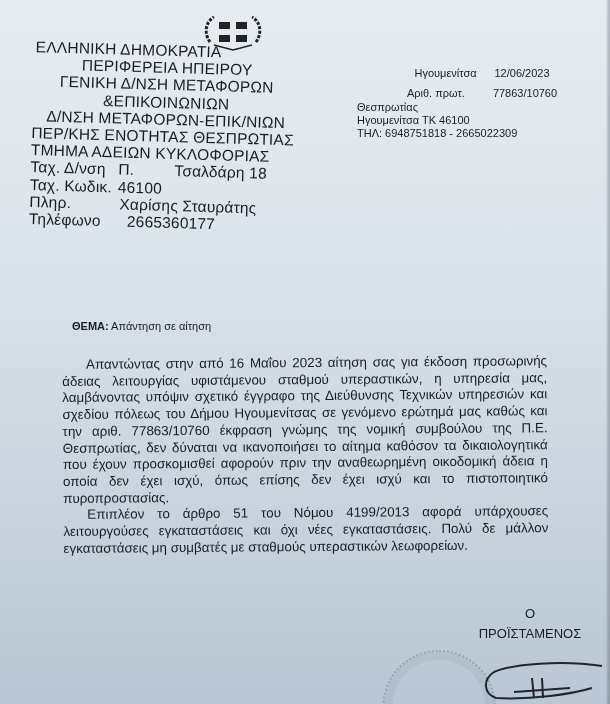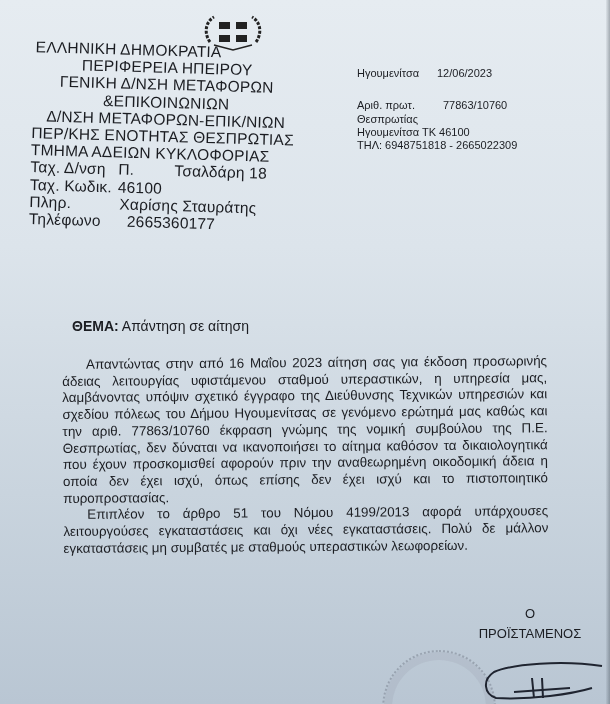--- a/index.html
+++ b/index.html
@@ -21,24 +21,24 @@
   }
   .header-left .c { text-align:center; display:block; width:276px; }
   .header-left .l { display:block; }
   .hdr-row { display:flex; }
   .hdr-row .k { width:78px; }
   .hdr-row .v1 { width:76px; }
   .header-right {
     position:absolute; left:357px; top:66px; width:250px;
     font-size:11px; line-height:15.5px;
   }
-  .hr-row { display:flex; }
+  .hr-row { display:flex;justify-content:center; }
   .hr-row .k { width:80px; }
   .hr-indent { display:block; width:236px; }
-  .subject { position:absolute; left:72px; top:319px; font-size:14px; line-height:15px; }
+  .subject { position:absolute; left:72px; top:319px; font-size:11px; line-height:15px; }
   .subject b { font-weight:bold; }
   .body {
     position:absolute; left:62px; top:357px; width:485px;
     font-size:13.4px; line-height:16.7px; text-align:justify;
     transform: rotate(-0.45deg); transform-origin: left top;
   }
   .body p { margin:0; text-indent:24px; }
   .sign { position:absolute; left:470px; top:604px; width:120px; text-align:center; font-size:13px; line-height:20px; }
   .stamp { position:absolute; left:382px; top:650px; width:110px; height:110px; border-radius:50%;
     border:2px dotted rgba(90,95,110,0.35); box-shadow: inset 0 0 0 8px rgba(120,125,140,0.12); }
@@ -83,21 +83,21 @@
     <span class="k" style="width:98px">Τηλέφωνο</span>
     <span>2665360177</span>
   </div>
 </div>
 
 <div class="header-right">
   <div class="hr-row">
     <span class="k">Ηγουμενίτσα</span>
     <span>12/06/2023</span>
   </div>
-  <div class="hr-row" style="margin-top:16px">
+  <div class="hr-row" style="margin-top:4px">
     <span class="k" style="width:86px">Αριθ. πρωτ.</span>
     <span>77863/10760</span>
   </div>
   <span class="hr-indent" style="line-height:13px">Θεσπρωτίας</span>
   <span class="hr-indent" style="line-height:13px">Ηγουμενίτσα ΤΚ 46100</span>
   <span class="hr-indent" style="line-height:13px">ΤΗΛ: 6948751818  - 2665022309</span>
 </div>
 
 <div class="subject">
   <div>

